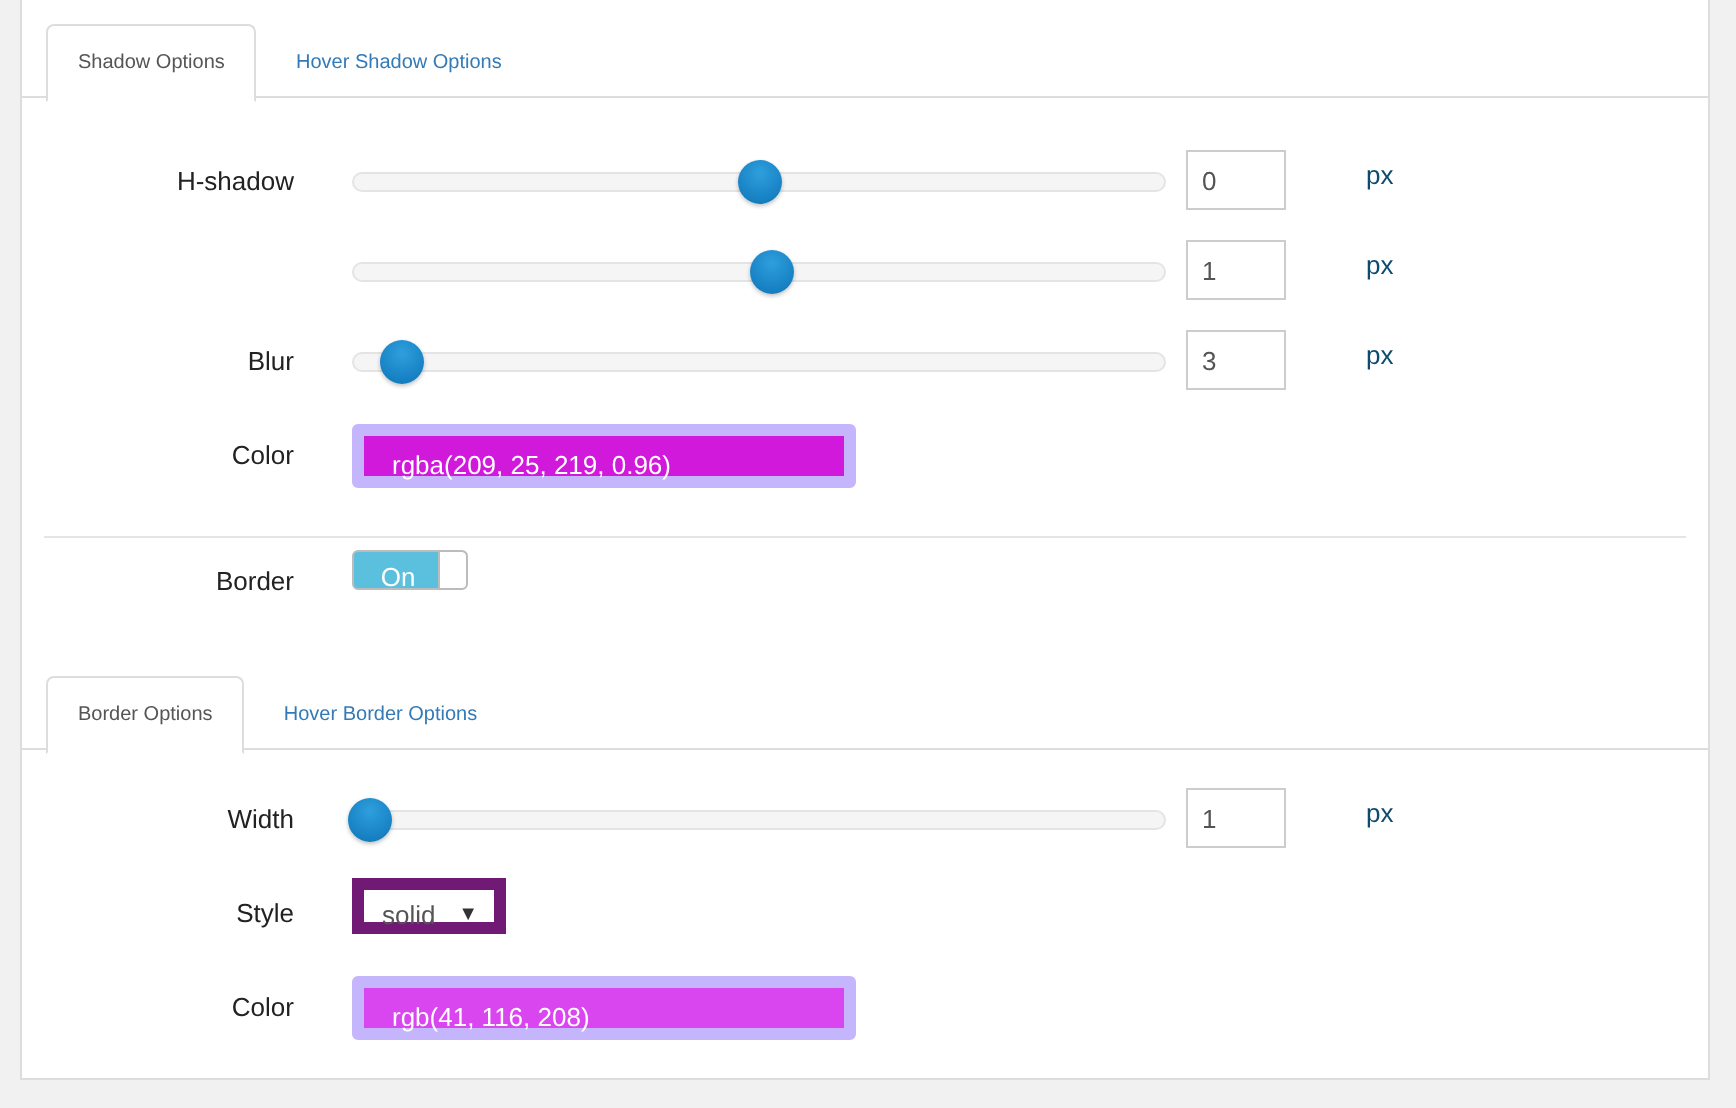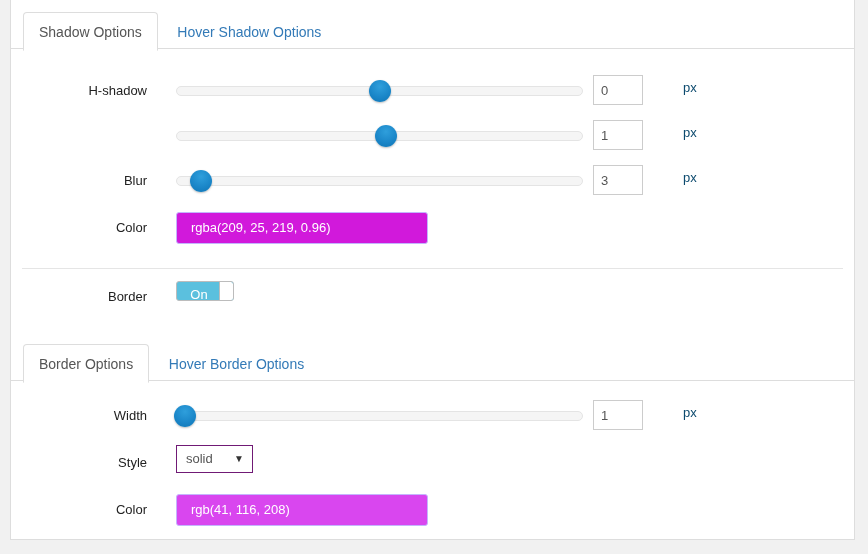--- a/index.html
+++ b/index.html
@@ -37,21 +37,21 @@
     margin: 11px 0 0 0;
     border-bottom: 1px solid #dddddd;
     padding-left: 12px;
     box-sizing: border-box;
   }
   .tab {
     display: inline-block;
     position: relative;
     top: 1px;
     padding: 10px 15px 9px 15px;
-    font-size: 14px;
+    font-size: 10px;
     line-height: 18px;
     color: #337ab7;
     border: 1px solid transparent;
     border-radius: 4px 4px 0 0;
     box-sizing: border-box;
     cursor: pointer;
     white-space: nowrap;
   }
   .tab.active {
     color: #555555;
@@ -121,21 +121,21 @@
     font-size: 13px;
     color: #0c4a6e;
   }
 
   
   .swatch {
     position: absolute;
     left: 165px;
     width: 252px;
     height: 32px;
-    border: 1px solid #c4b5fd;
+    border: 6px solid #c4b5fd;
     border-radius: 3px;
     box-sizing: border-box;
     color: #ffffff;
     font-size: 13px;
     line-height: 30px;
     padding-left: 14px;
     cursor: pointer;
     box-sizing: border-box;
   }
 
@@ -180,21 +180,21 @@
     border-radius: 0 2px 2px 0;
     box-sizing: border-box;
   }
 
   
   .selectbox {
     position: absolute;
     left: 165px;
     width: 77px;
     height: 28px;
-    border: 1px solid #701a75;
+    border: 6px solid #701a75;
     background: #ffffff;
     box-sizing: border-box;
     cursor: pointer;
   }
   .selectbox .sel-value {
     position: absolute;
     left: 9px;
     top: 0;
     line-height: 26px;
     font-size: 13px;
@@ -255,21 +255,21 @@
 
     <div class="row" style="height:50px;">
       <div class="row-label" style="top:11px;">Color</div>
       <div class="swatch" style="top: 5px; background: rgb(209, 25, 219);">rgba(209, 25, 219, 0.96)</div>
     </div>
 
   </div>
 
   <div class="divider" style="margin-top:11px;"></div>
 
-  <div class="row" style="height:62px;margin-top:12px;">
+  <div class="row" style="height:62px;margin-top:6px;">
     <div class="row-label" style="top:6px;">Border</div>
     <div class="toggle" style="top: 0px; background: rgb(91, 192, 222);">
       <div class="toggle-text">On</div>
       <div class="toggle-knob"></div>
     </div>
   </div>
 
   <div class="tabs" style="margin-top:0;">
     <div class="tab active">Border Options</div>
     <div class="tab">Hover Border Options</div>

